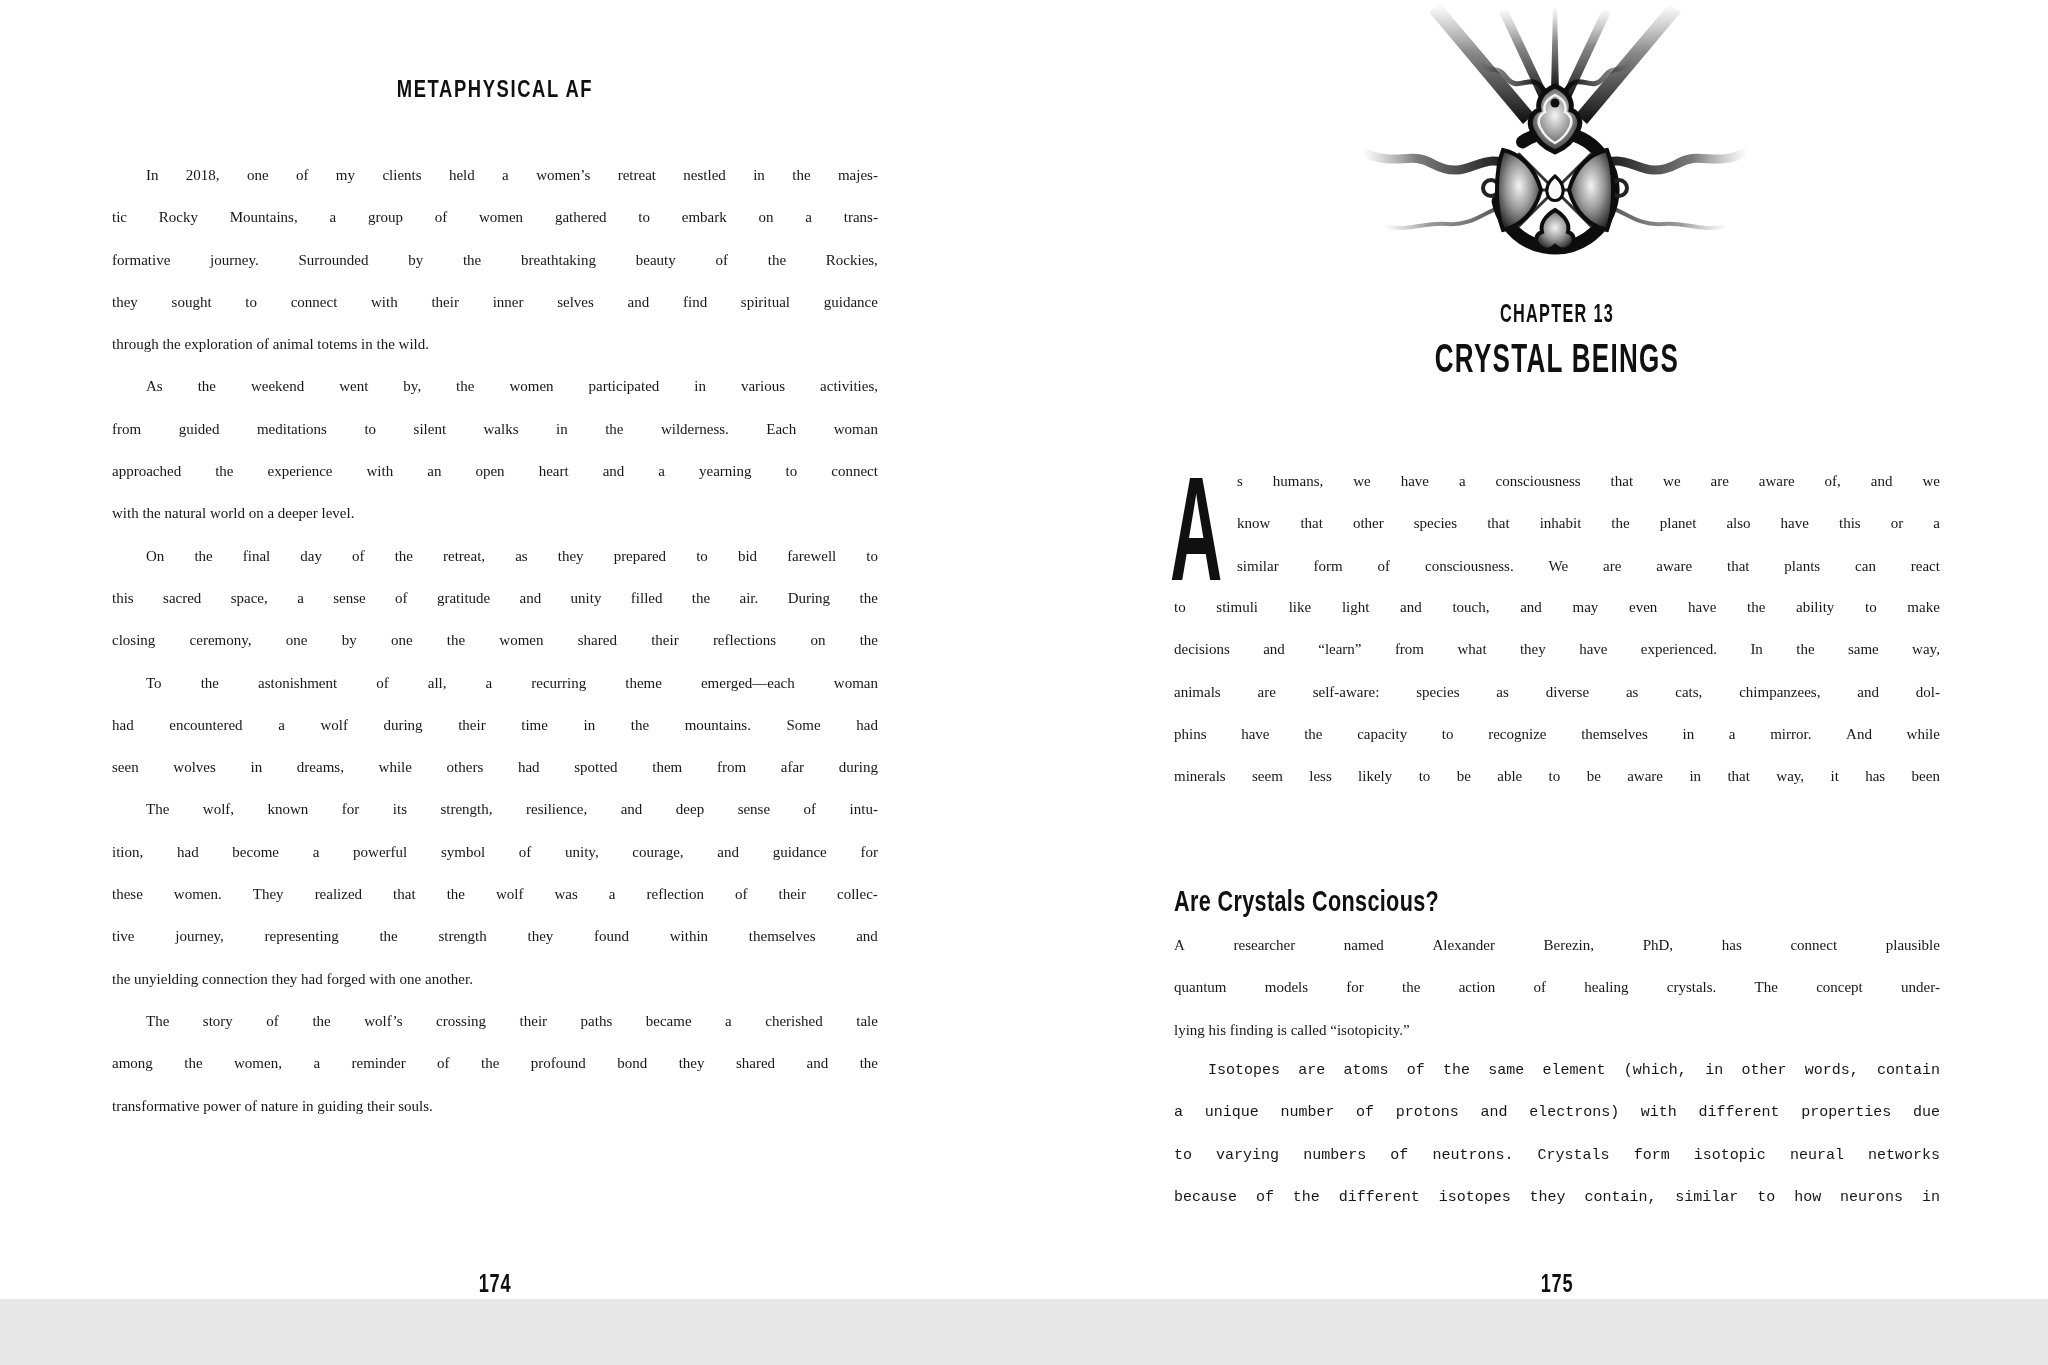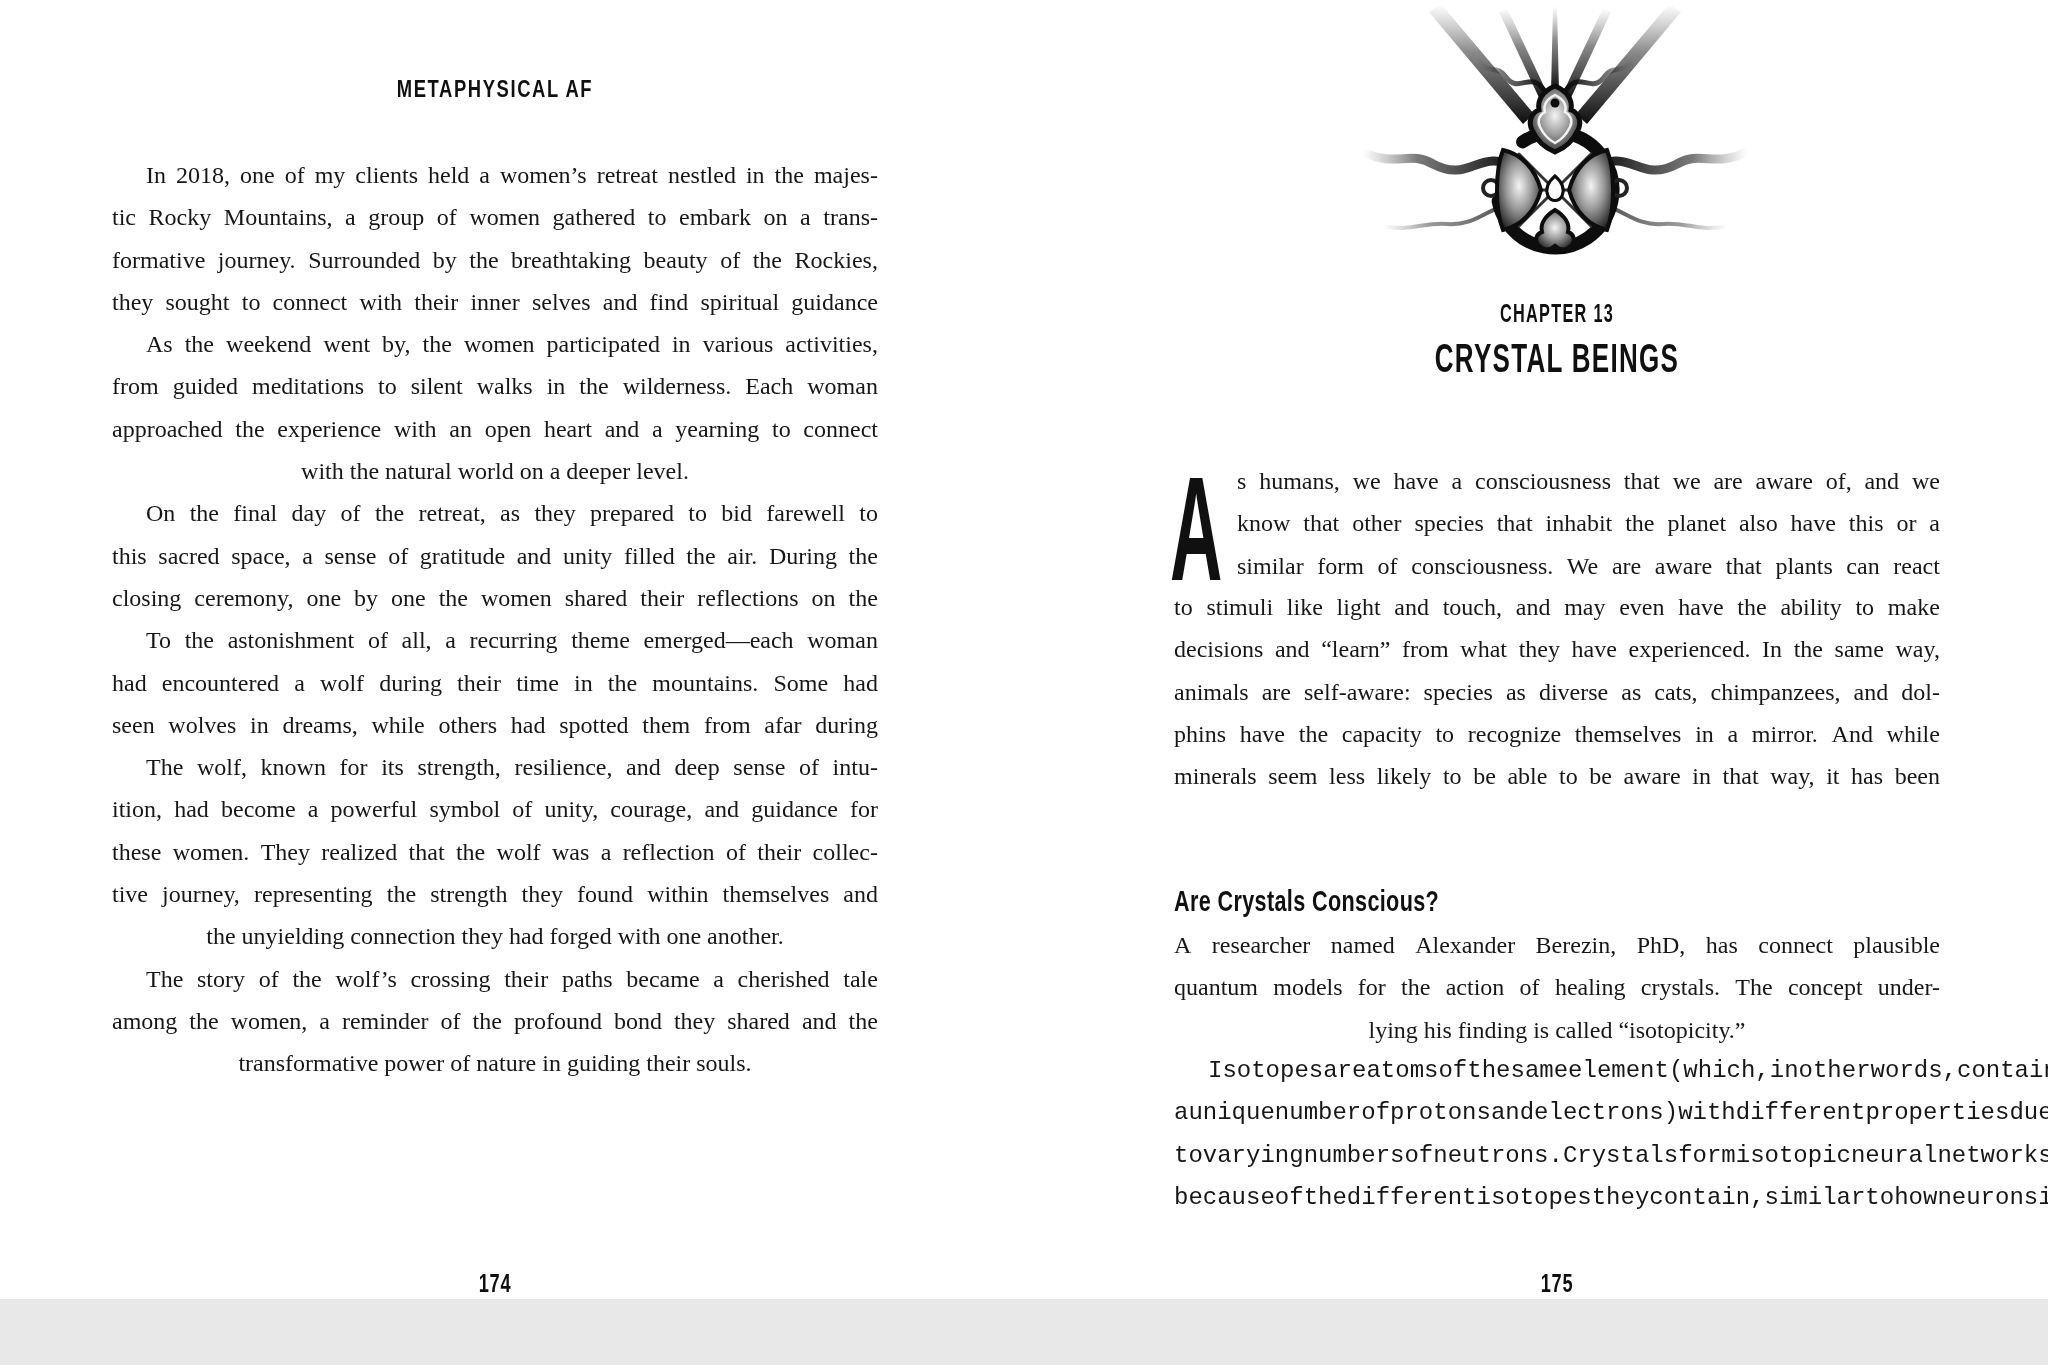--- a/index.html
+++ b/index.html
@@ -4,21 +4,21 @@
 <style>
   html,body{margin:0;padding:0;background:#e8e8e8;}
   .stage{
     position:relative;width:2048px;height:1299px;background:#ffffff;
     overflow:hidden;
     font-family:"Liberation Serif","DejaVu Serif",serif;
     color:#171717;
   }
   .abs{position:absolute;}
   
-  .bodycol{font-size:24px;text-align:center;}
+  .bodycol{font-size:15px;}
   .line{height:42.3px;line-height:42.3px;white-space:nowrap;}
   .line.just{display:flex;justify-content:space-between;}
   .line.indent{padding-left:34px;}
   
   .gothic{
     font-family:"Liberation Sans","DejaVu Sans",sans-serif;
     font-weight:bold;color:#101010;
   }
   .center{text-align:center;}
   #left-header{left:112px;top:76px;width:766px;font-size:23px;letter-spacing:2px;
@@ -104,20 +104,21 @@
           <span>connect</span>
           <span>with</span>
           <span>their</span>
           <span>inner</span>
           <span>selves</span>
           <span>and</span>
           <span>find</span>
           <span>spiritual</span>
           <span>guidance</span>
         </div>
+        <div class="line">through the exploration of animal totems in the wild.</div>
       </div>
     <div>
         <div class="line indent just">
           <span>As</span>
           <span>the</span>
           <span>weekend</span>
           <span>went</span>
           <span>by,</span>
           <span>the</span>
           <span>women</span>

